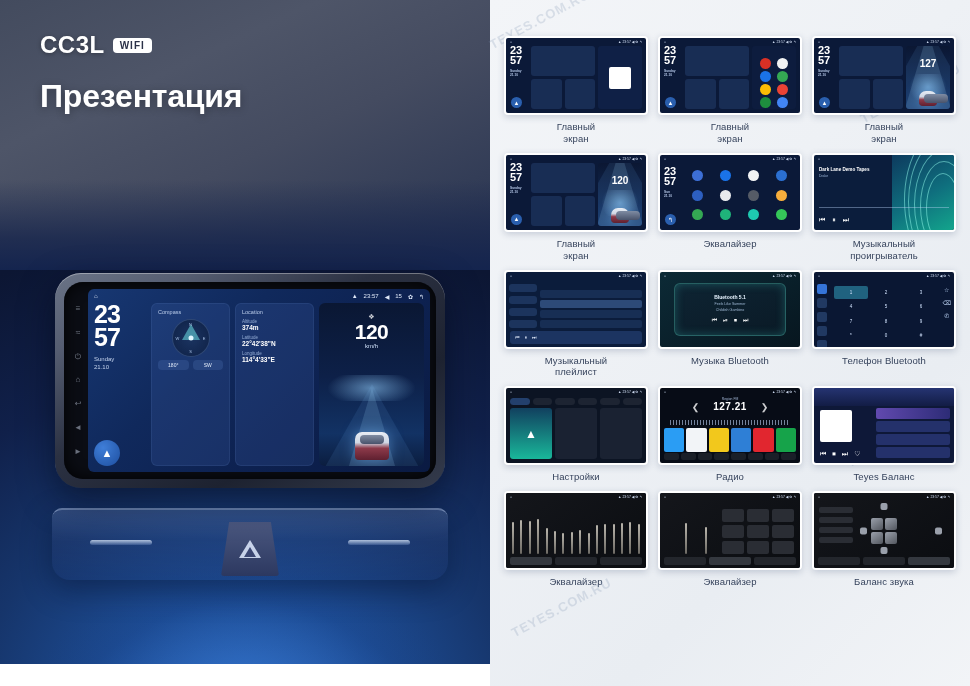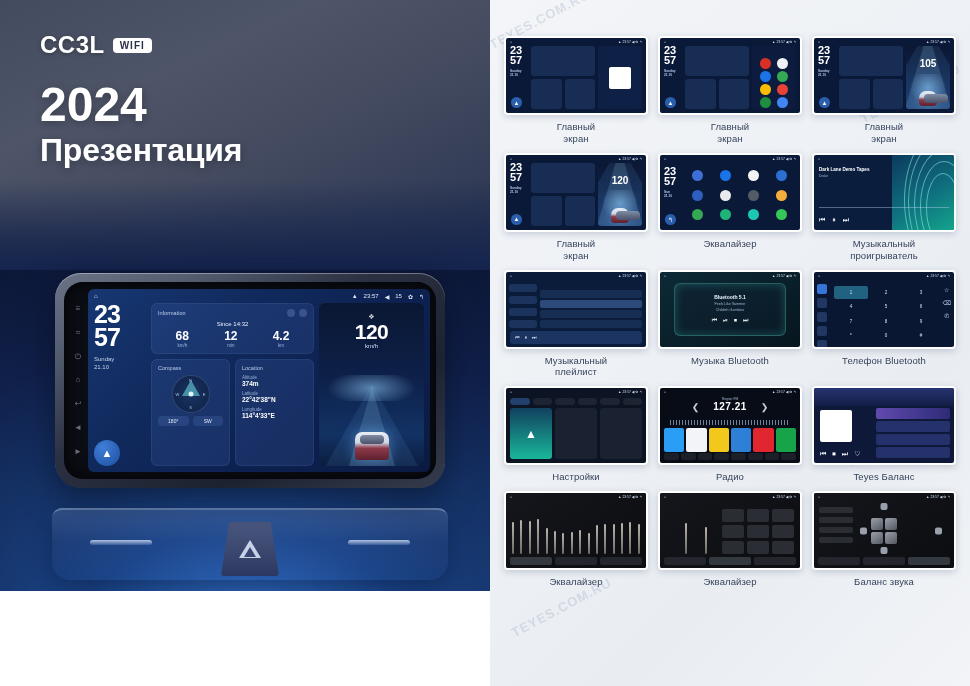--- a/index.html
+++ b/index.html
@@ -7,21 +7,21 @@
   body {
     font-family: "Liberation Sans", sans-serif;
     background:#fff;
     position:relative;
   }
   .root { position:relative; width:970px; height:686px; display:flex; }
 
   
   .hero {
     position:relative;
-    width:490px; height:591px;
+    width:490px; height:664px;
     overflow:hidden;
     background:
       radial-gradient(ellipse 120% 70% at 50% 105%, #2e6fc4 0%, #1d4d95 22%, #16356b 45%, #10204a 70%, #0c1633 100%),
       linear-gradient(160deg, #3e4659 0%, #4a5266 28%, #3b4255 52%, #26314d 72%, #132247 100%);
   }
   .hero-topwash {
     position:absolute; left:0; top:0; width:490px; height:270px;
     background:linear-gradient(155deg,#434b5e 0%,#4e5568 30%,#444b60 55%,#333d57 80%,#25314f 100%);
   }
   .hero-topwash:after{
@@ -285,21 +285,20 @@
   <div class="hero">
     <div class="hero-topwash"></div>
     <div class="hero-bottomglow"></div>
 
     <div class="logo-row">
       <div class="logo-text">CC3L</div>
       <div class="logo-badge">WIFI</div>
     </div>
 
     <div class="headline">
-      <div class="yr">2024</div>
       <div class="l1">Презентация</div>
     </div>
 
     <div class="dash">
       <div class="dash-pod">
         <div class="dash-pod-inner">
           <div class="hu-side">
             <span>≡</span>
             <span>≈</span>
             <span>⏻</span>
@@ -324,44 +323,20 @@
             <div class="hu-body">
               <div class="hu-left">
                 <div class="hu-clock">23</div>
                 <div class="hu-clock">57</div>
                 <div class="hu-day">Sunday</div>
                 <div class="hu-day" style="margin-top:0">21.10</div>
                 <div class="hu-assist">▲</div>
               </div>
 
               <div class="hu-mid">
-                <div class="hu-card">
-                  <div class="hu-card-hd">
-                    <span>Information</span>
-                    <span class="hu-dots">
-                        <i></i>
-                        <i></i>
-                      </span>
-                  </div>
-                  <div class="hu-since">Since 14:32</div>
-                  <div class="hu-stats">
-                    <div>
-                        <b>68</b>
-                        <s>km/h</s>
-                      </div>
-                    <div>
-                        <b>12</b>
-                        <s>min</s>
-                      </div>
-                    <div>
-                        <b>4.2</b>
-                        <s>km</s>
-                      </div>
-                  </div>
-                </div>
 
                 <div class="hu-row2">
                   <div class="hu-card">
                     <div class="hu-card-hd">
                         <span>Compass</span>
                       </div>
                     <div class="compass-dial">
                       <div class="compass-cone"></div>
                       <span class="cm n">N</span>
                       <span class="cm e">E</span>
@@ -503,21 +478,21 @@
                 <div class="t-card"></div>
                 <div class="t-r2">
                   <div class="t-card"></div>
                   <div class="t-card"></div>
                 </div>
               </div>
             <div class="t-right" style="background:linear-gradient(180deg,#0b1733,#123264);">
               <div class="road"></div>
                 <div class="road2"></div>
                 <div class="horizon"></div>
-              <div style="position:absolute;left:0;top:12px;width:100%;text-align:center;color:#fff;font-size:10px;font-weight:bold">105</div>
+              <div style="position:absolute;left:0;top:12px;width:100%;text-align:center;color:#fff;font-size:10px;font-weight:bold">127</div>
               <div class="car3d" style="width:18px;height:15px;bottom:3px"></div>
             </div>
           </div>
           <div class="t-bub">▲</div>
         </div>
         <div class="tcap">Главный<br>экран</div>
       </div>
     </div>
 
     <div class="grow">

